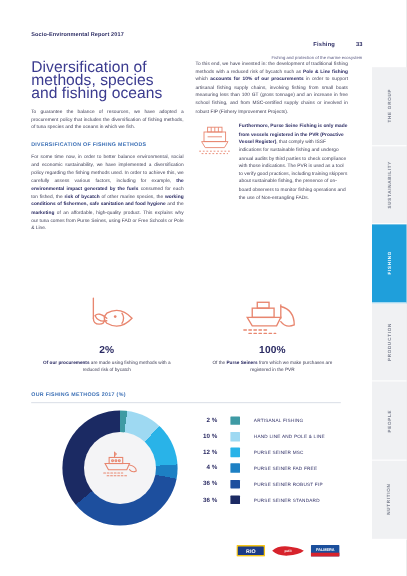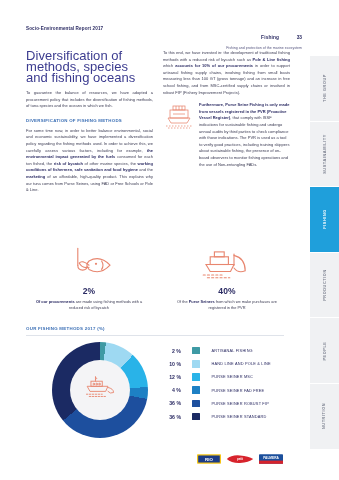--- a/index.html
+++ b/index.html
@@ -232,21 +232,21 @@
             <rect x="16" y="14" width="26" height="11"></rect>
             <rect x="22" y="7" width="14" height="7"></rect>
             <path d="M10 25 L50 25 L45 35 L16 35 Z"></path>
             <line x1="50" y1="10" x2="50" y2="26"></line>
             <path d="M50 12 q16 4 16 22 q-10 4 -16 -4"></path>
             <line x1="6" y1="40" x2="36" y2="40" stroke-dasharray="3 3"></line>
             <line x1="12" y1="44" x2="44" y2="44" stroke-dasharray="3 3"></line>
           </g>
         </svg>
       </div>
-      <div class="stat-num">40%</div>
+      <div class="stat-num">100%</div>
       <div class="stat-desc"><span>Of the </span><b>Purse Seiners</b><span> from which we make purchases are registered in the PVR</span></div>
     </div>
 
   </div>
 
   <div id="chart-block">
     <div class="chart-title">OUR FISHING METHODS 2017 (%)</div>
     <div class="chart-rule"></div>
 
     <div id="donut-wrap">

